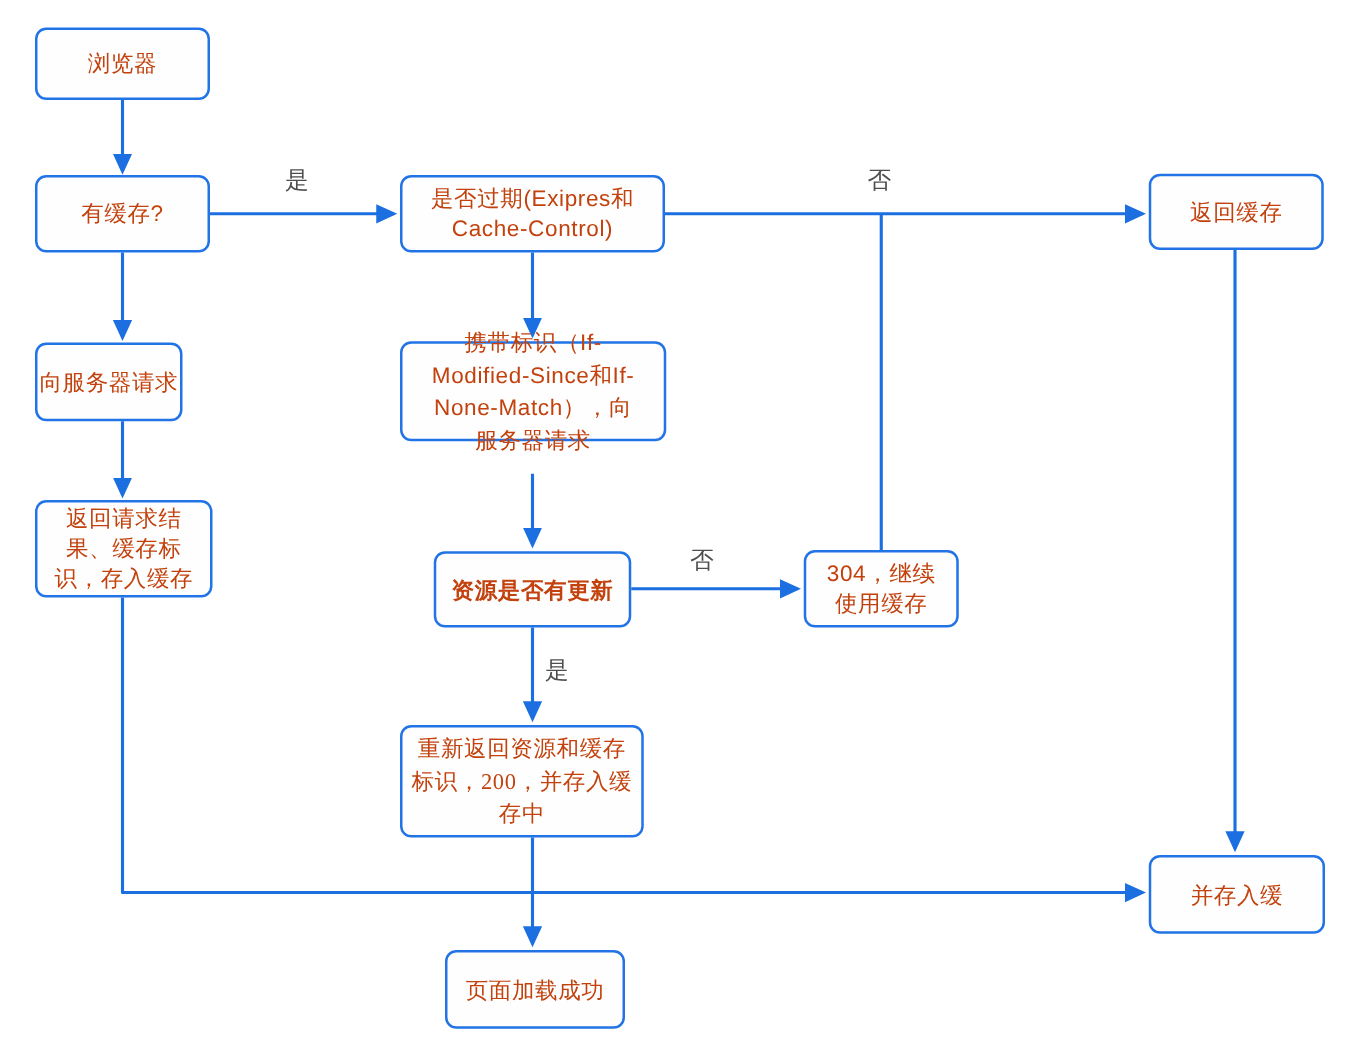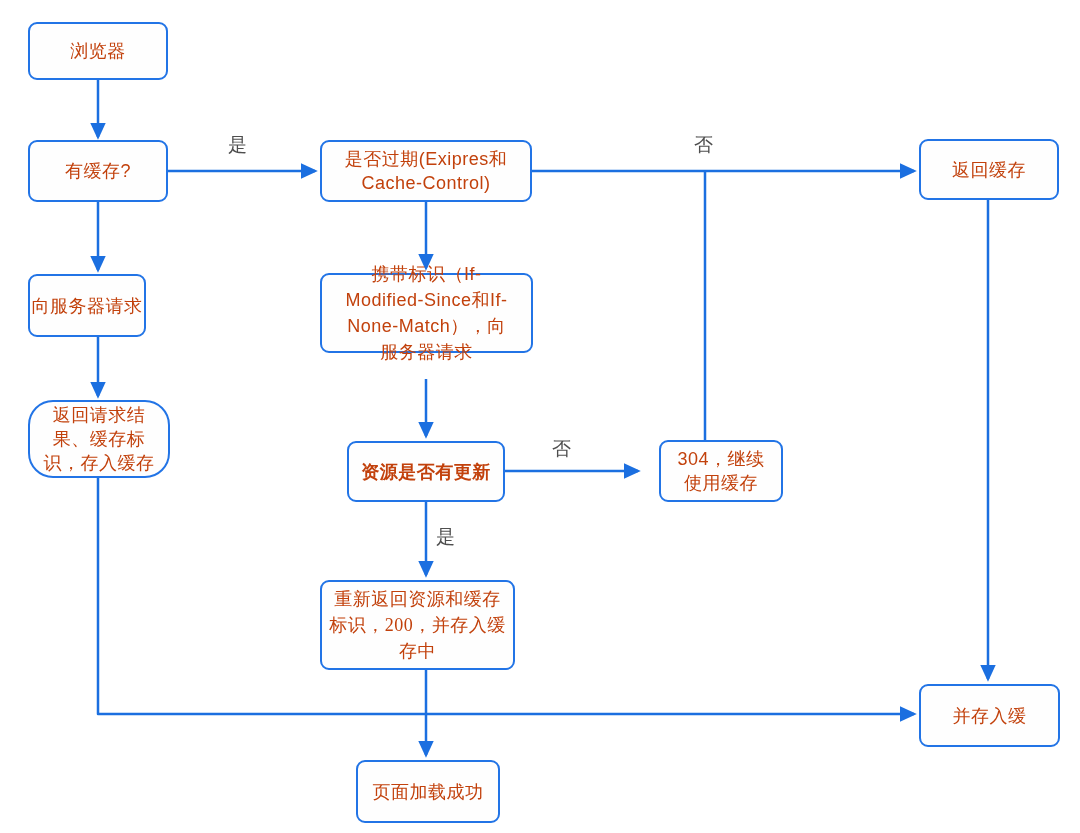--- a/index.html
+++ b/index.html
@@ -77,32 +77,32 @@
 
   <div class="node" style="left:320px; top:140px; width:212px; height:62px;">是否过期(Exipres和
 Cache-Control)</div>
 
   <div class="node" style="left:28px;  top:140px; width:140px; height:62px;">有缓存?</div>
 
   <div class="node" style="left:919px; top:139px; width:140px; height:61px;">返回缓存</div>
 
   <div class="node" style="left:28px;  top:274px; width:118px; height:63px;">向服务器请求</div>
 
-  <div class="node" style="left:28px;  top:400px; width:142px; height:78px;border-radius:25px;">返回请求结
+  <div class="node" style="left:28px;  top:400px; width:142px; height:78px;">返回请求结
 果、缓存标
 识，存入缓存</div>
 
   <div class="node lh26" style="left:320px; top:273px; width:213px; height:80px;">携带标识（If-
 Modified-Since和If-
 None-Match），向
 服务器请求</div>
 
   <div class="node" style="left:347px; top:441px; width:158px; height:61px;font-weight:bold;">资源是否有更新</div>
 
-  <div class="node" style="left:643px; top:440px; width:124px; height:62px;margin-left:16px;">304，继续
+  <div class="node" style="left:643px; top:440px; width:124px; height:62px;">304，继续
 使用缓存</div>
 
   <div class="node lh26" style="left:320px; top:580px; width:195px; height:90px;font-family:Liberation Serif, serif;">重新返回资源和缓存
 标识，200，并存入缓
 存中</div>
 
   <div class="node" style="left:919px; top:684px; width:141px; height:63px;">并存入缓</div>
 
   <div class="node" style="left:356px; top:760px; width:144px; height:63px;">页面加载成功</div>
 

